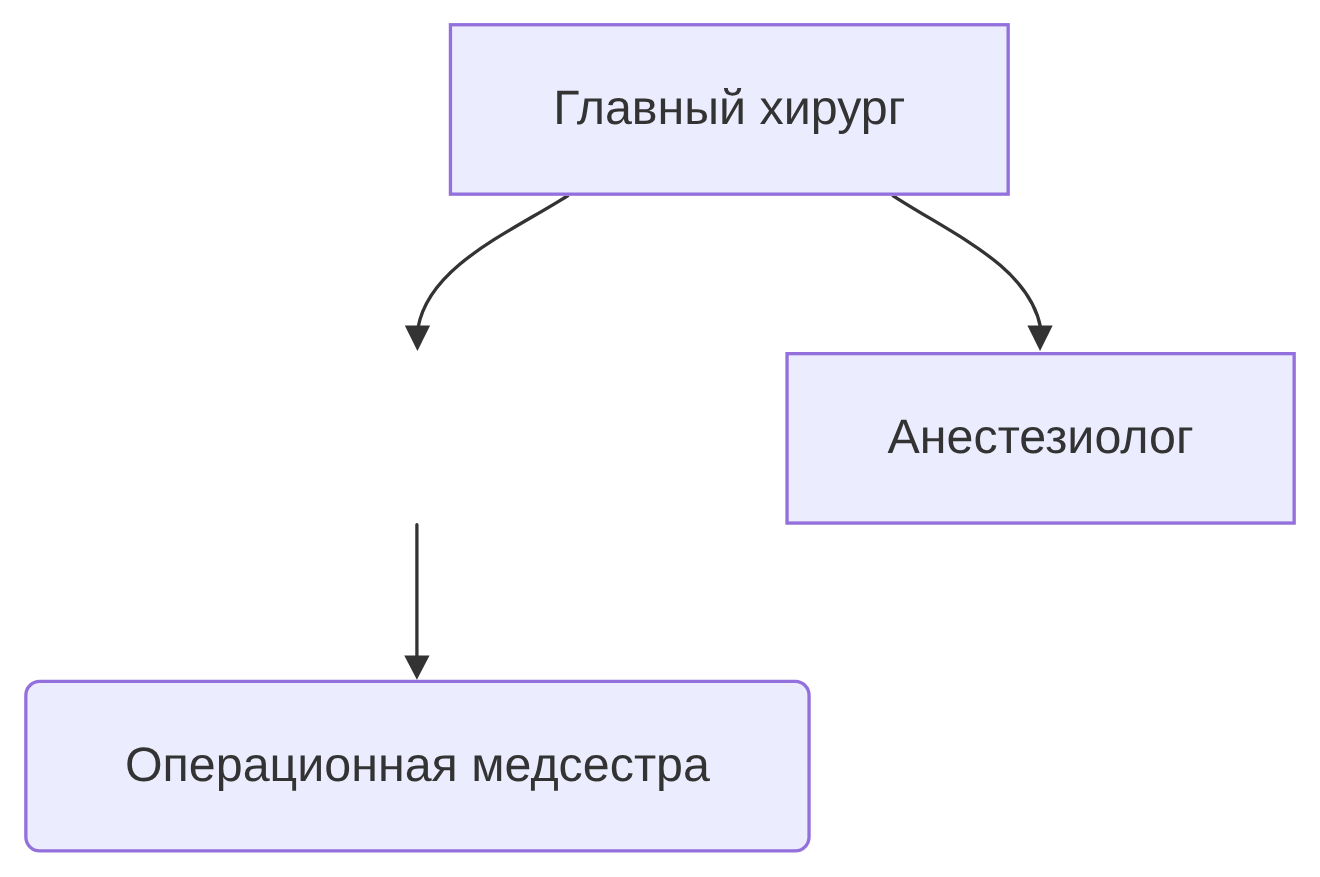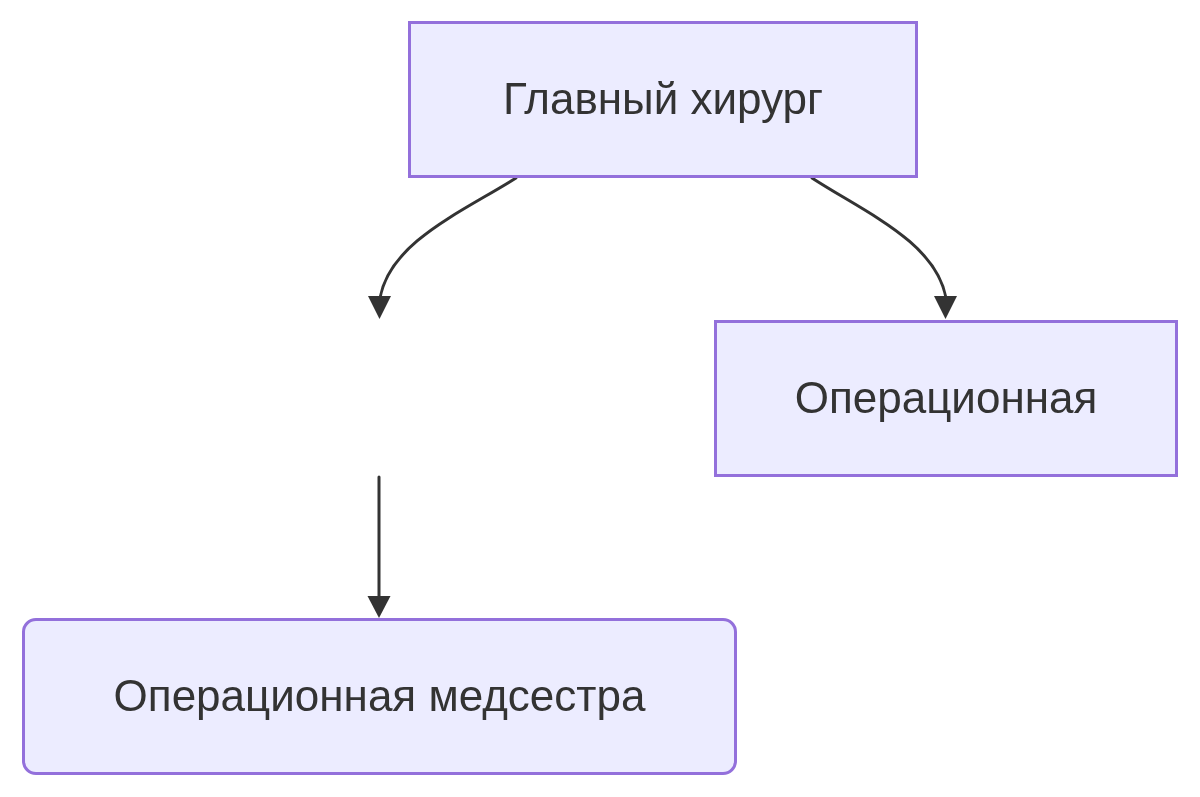--- a/index.html
+++ b/index.html
@@ -71,20 +71,20 @@
     <path class="edge" d="M 379 477 L 379 598"></path>
     <polygon class="arrowhead" points="367.5,596 390.5,596 379,618"></polygon>
   </svg>
 
   <div class="node node-chief">
     <span class="node-label">Главный хирург</span>
   </div>
 
 
   <div class="node node-anesth">
-    <span class="node-label">Операционная</span>
+    <span class="node-label">Анестезиолог</span>
   </div>
 
   <div class="node node-nurse">
     <span class="node-label">Операционная медсестра</span>
   </div>
 
 </div>
 
 </body></html>

